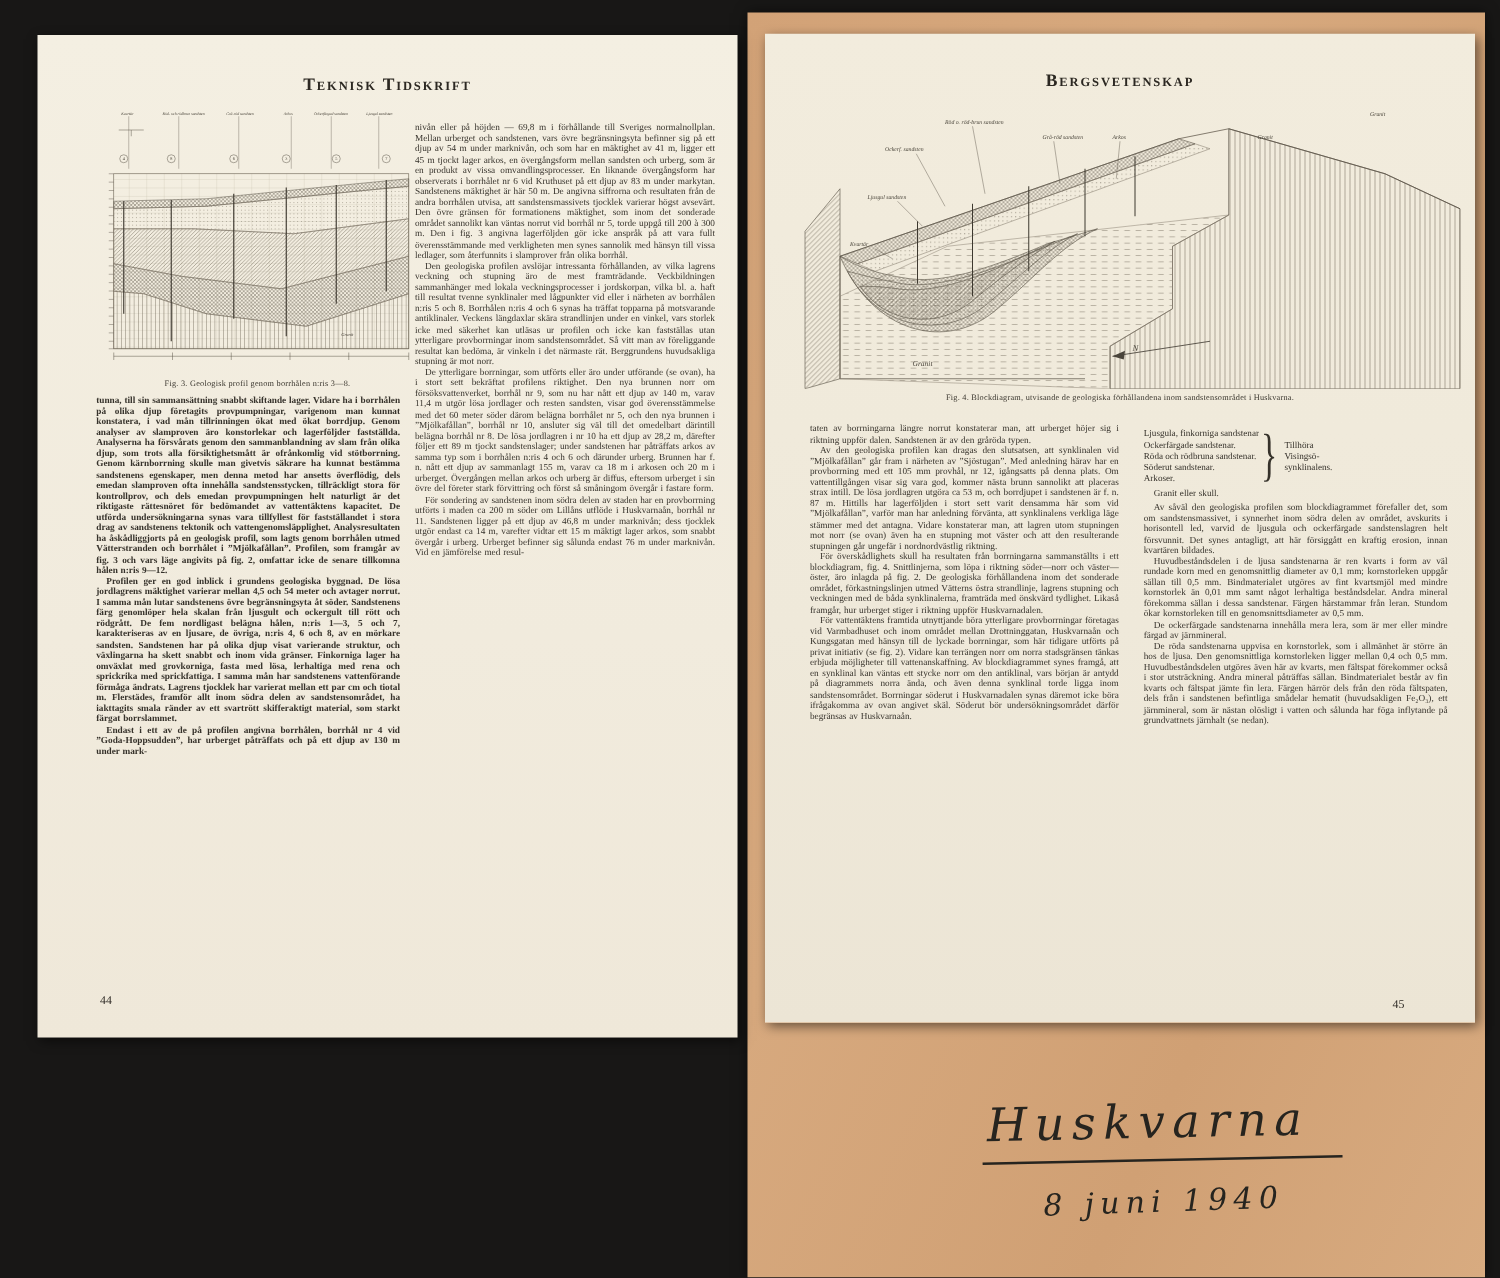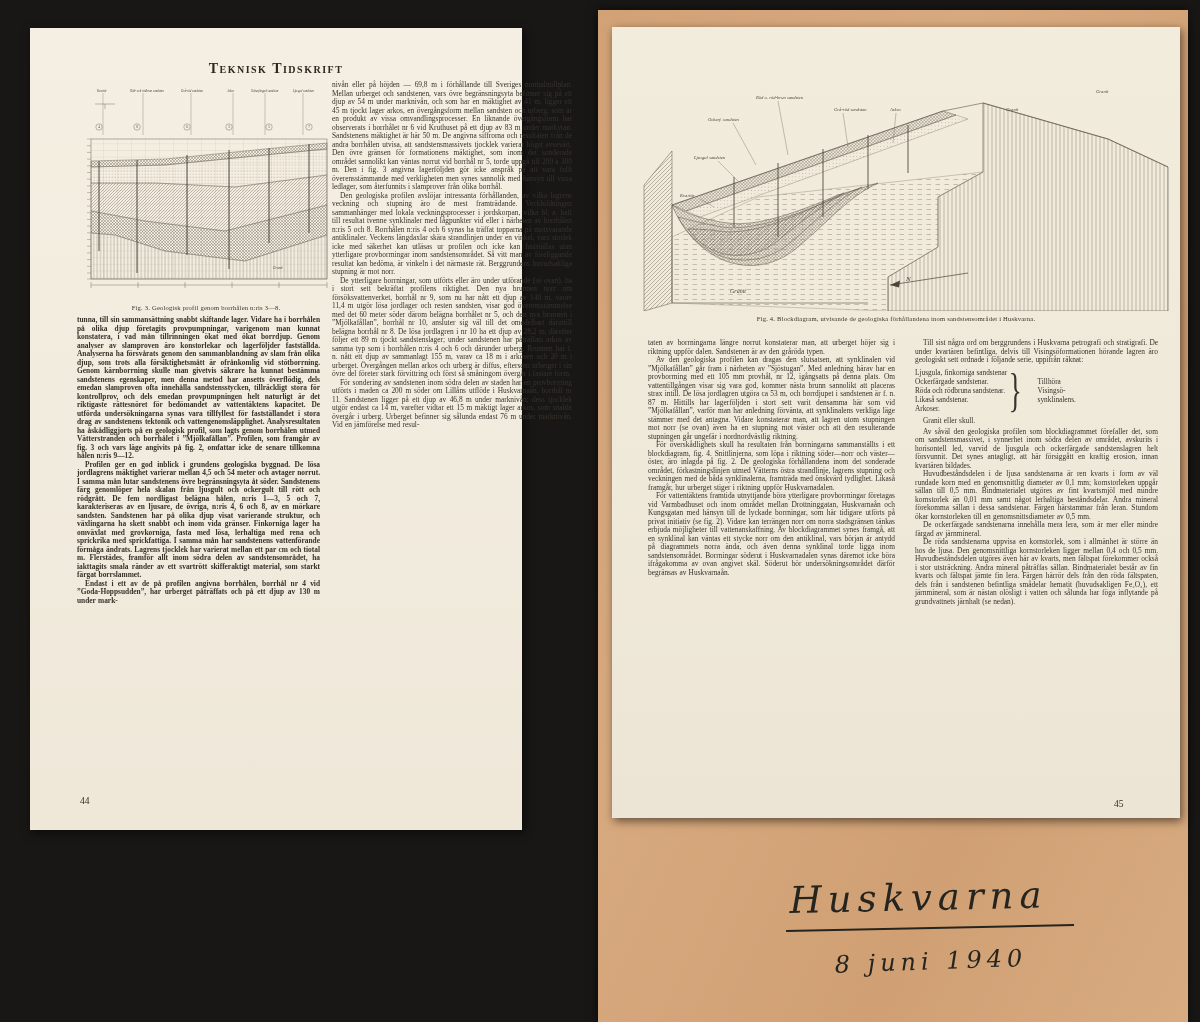--- a/index.html
+++ b/index.html
@@ -14,21 +14,21 @@
     background:linear-gradient(115deg,#d2a277 0%, #d7a97e 35%, #d0a074 70%, #d8ab80 100%);
     box-shadow:0 0 10px rgba(0,0,0,.6);
   }
   
   .page{
     position:absolute;
     box-shadow:2px 3px 9px rgba(0,0,0,.55);
     color:#33302a;
   }
   .page-left{
-    left:30px;top:28px;width:492px;height:802px;
+    left:30px;top:28px;width:560px;height:802px;
     background:linear-gradient(180deg,#f4efe2 0%, #f1ebdd 60%, #efe8d9 100%);
   }
   .page-right{
     left:612px;top:27px;width:568px;height:791px;
     background:linear-gradient(180deg,#f2ecdd 0%, #efe9da 60%, #ece5d5 100%);
   }
   .journal-header{
     position:absolute;left:0;right:0;text-align:center;
     font-variant:small-caps;font-weight:bold;font-size:14px;letter-spacing:1.5px;
     color:#2c2822;
@@ -47,21 +47,21 @@
     color:#36322b;text-indent:8px;word-spacing:.4px;
   }
   .noindent-first p:first-child{text-indent:0;}
   
   .series{display:flex;align-items:center;margin:3px 0 3px 0;}
   .series-items div{font-size:7.3px;line-height:9px;color:#36322b;}
   .series-brace{
     font-size:30px;font-weight:400;color:#36322b;
     transform:scaleY(1.55) scaleX(.9);margin:0 3px 0 1px;line-height:1;
   }
-  .series-note{margin-left:12px;}
+  .series-note{margin-left:2px;}
   .series-note div{font-size:7.3px;line-height:9px;color:#36322b;}
   .series-below{margin-top:1px !important;}
   
   .fig-wrap{position:absolute;}
   svg text{fill:#4a453b;}
   
   .hand-note{
     position:absolute;left:786px;top:876px;color:#26241f;
     font-family:"DejaVu Serif", serif;font-style:italic;
     transform:rotate(-1.2deg);
@@ -160,31 +160,32 @@
       <path d="M16,202 H252 M16,199 V205 M63,199 V205 M110,199 V205 M157,199 V205 M204,199 V205 M252,199 V205" stroke="#5d564a" stroke-width="0.4"></path>
     </svg>
   </div>
   <div class="fig-caption" style="left:40px;top:276px;width:272px;">Fig. 3.  Geologisk profil genom borrhålen n:ris 3—8.</div>
 
   <div class="col noindent-first" style="left:47px;top:288px;width:243px;font-weight:bold;">
       <p>tunna, till sin sammansättning snabbt skiftande lager. Vidare ha i borrhålen på olika djup företagits provpumpningar, varigenom man kunnat konstatera, i vad mån tillrinningen ökat med ökat borrdjup. Genom analyser av slamproven äro konstorlekar och lagerföljder fastställda. Analyserna ha försvårats genom den sammanblandning av slam från olika djup, som trots alla försiktighetsmått är ofrånkomlig vid stötborrning. Genom kärnborrning skulle man givetvis säkrare ha kunnat bestämma sandstenens egenskaper, men denna metod har ansetts överflödig, dels emedan slamproven ofta innehålla sandstensstycken, tillräckligt stora för kontrollprov, och dels emedan provpumpningen helt naturligt är det riktigaste rättesnöret för bedömandet av vattentäktens kapacitet. De utförda undersökningarna synas vara tillfyllest för fastställandet i stora drag av sandstenens tektonik och vattengenomsläpplighet. Analysresultaten ha åskådliggjorts på en geologisk profil, som lagts genom borrhålen utmed Vätterstranden och borrhålet i ”Mjölkafållan”. Profilen, som framgår av fig. 3 och vars läge angivits på fig. 2, omfattar icke de senare tillkomna hålen n:ris 9—12.</p>
       <p>Profilen ger en god inblick i grundens geologiska byggnad. De lösa jordlagrens mäktighet varierar mellan 4,5 och 54 meter och avtager norrut. I samma mån lutar sandstenens övre begränsningsyta åt söder. Sandstenens färg genomlöper hela skalan från ljusgult och ockergult till rött och rödgrått. De fem nordligast belägna hålen, n:ris 1—3, 5 och 7, karakteriseras av en ljusare, de övriga, n:ris 4, 6 och 8, av en mörkare sandsten. Sandstenen har på olika djup visat varierande struktur, och växlingarna ha skett snabbt och inom vida gränser. Finkorniga lager ha omväxlat med grovkorniga, fasta med lösa, lerhaltiga med rena och sprickrika med sprickfattiga. I samma mån har sandstenens vattenförande förmåga ändrats. Lagrens tjocklek har varierat mellan ett par cm och tiotal m. Flerstädes, framför allt inom södra delen av sandstensområdet, ha iakttagits smala ränder av ett svartrött skifferaktigt material, som starkt färgat borrslammet.</p>
       <p>Endast i ett av de på profilen angivna borrhålen, borrhål nr 4 vid ”Goda-Hoppsudden”, har urberget påträffats och på ett djup av 130 m under mark-</p>
     </div>
-  <div class="col noindent-first" style="left:302px;top:53px;width:240px;">
+  <div class="col noindent-first" style="left:302px;top:70px;width:240px;">
       <p>nivån eller på höjden — 69,8 m i förhållande till Sveriges normalnollplan. Mellan urberget och sandstenen, vars övre begränsningsyta befinner sig på ett djup av 54 m under marknivån, och som har en mäktighet av 41 m, ligger ett 45 m tjockt lager arkos, en övergångsform mellan sandsten och urberg, som är en produkt av vissa omvandlingsprocesser. En liknande övergångsform har observerats i borrhålet nr 6 vid Kruthuset på ett djup av 83 m under markytan. Sandstenens mäktighet är här 50 m. De angivna siffrorna och resultaten från de andra borrhålen utvisa, att sandstensmassivets tjocklek varierar högst avsevärt. Den övre gränsen för formationens mäktighet, som inom det sonderade området sannolikt kan väntas norrut vid borrhål nr 5, torde uppgå till 200 à 300 m. Den i fig. 3 angivna lagerföljden gör icke anspråk på att vara fullt överensstämmande med verkligheten men synes sannolik med hänsyn till vissa ledlager, som återfunnits i slamprover från olika borrhål.</p>
       <p>Den geologiska profilen avslöjar intressanta förhållanden, av vilka lagrens veckning och stupning äro de mest framträdande. Veckbildningen sammanhänger med lokala veckningsprocesser i jordskorpan, vilka bl. a. haft till resultat tvenne synklinaler med lågpunkter vid eller i närheten av borrhålen n:ris 5 och 8. Borrhålen n:ris 4 och 6 synas ha träffat topparna på motsvarande antiklinaler. Veckens längdaxlar skära strandlinjen under en vinkel, vars storlek icke med säkerhet kan utläsas ur profilen och icke kan fastställas utan ytterligare provborrningar inom sandstensområdet. Så vitt man av föreliggande resultat kan bedöma, är vinkeln i det närmaste rät. Berggrundens huvudsakliga stupning är mot norr.</p>
       <p>De ytterligare borrningar, som utförts eller äro under utförande (se ovan), ha i stort sett bekräftat profilens riktighet. Den nya brunnen norr om försöksvattenverket, borrhål nr 9, som nu har nått ett djup av 140 m, varav 11,4 m utgör lösa jordlager och resten sandsten, visar god överensstämmelse med det 60 meter söder därom belägna borrhålet nr 5, och den nya brunnen i ”Mjölkafållan”, borrhål nr 10, ansluter sig väl till det omedelbart därintill belägna borrhål nr 8. De lösa jordlagren i nr 10 ha ett djup av 28,2 m, därefter följer ett 89 m tjockt sandstenslager; under sandstenen har påträffats arkos av samma typ som i borrhålen n:ris 4 och 6 och därunder urberg. Brunnen har f. n. nått ett djup av sammanlagt 155 m, varav ca 18 m i arkosen och 20 m i urberget. Övergången mellan arkos och urberg är diffus, eftersom urberget i sin övre del företer stark förvittring och först så småningom övergår i fastare form.</p>
       <p>För sondering av sandstenen inom södra delen av staden har en provborrning utförts i maden ca 200 m söder om Lillåns utflöde i Huskvarnaån, borrhål nr 11. Sandstenen ligger på ett djup av 46,8 m under marknivån; dess tjocklek utgör endast ca 14 m, varefter vidtar ett 15 m mäktigt lager arkos, som snabbt övergår i urberg. Urberget befinner sig sålunda endast 76 m under marknivån. Vid en jämförelse med resul-</p>
     </div>
 
   <div class="pagenum" style="left:50px;top:768px;">44</div>
 </div>
 
 <div class="page page-right">
+  <div class="journal-header">Bergsvetenskap</div>
 
   <div class="fig-wrap" style="left:26px;top:50px;width:538px;height:234px;">
     <svg viewBox="0 0 538 234" width="538" height="234">
       <defs>
         <pattern id="f4diag" width="4" height="4" patternUnits="userSpaceOnUse">
           <path d="M0,4 L4,0" stroke="#6e6657" stroke-width="0.45"></path>
         </pattern>
         <pattern id="f4vert" width="4" height="6" patternUnits="userSpaceOnUse">
           <path d="M2,0 V6" stroke="#6e6657" stroke-width="0.4"></path>
         </pattern>
@@ -252,29 +253,26 @@
   <div class="fig-caption" style="left:20px;top:288px;width:528px;">Fig. 4.  Blockdiagram, utvisande de geologiska förhållandena inom sandstensområdet i Huskvarna.</div>
 
   <div class="col noindent-first" style="left:36px;top:312px;width:247px;">
       <p>taten av borrningarna längre norrut konstaterar man, att urberget höjer sig i riktning uppför dalen. Sandstenen är av den gråröda typen.</p>
       <p>Av den geologiska profilen kan dragas den slutsatsen, att synklinalen vid ”Mjölkafållan” går fram i närheten av ”Sjöstugan”. Med anledning härav har en provborrning med ett 105 mm provhål, nr 12, igångsatts på denna plats. Om vattentillgången visar sig vara god, kommer nästa brunn sannolikt att placeras strax intill. De lösa jordlagren utgöra ca 53 m, och borrdjupet i sandstenen är f. n. 87 m. Hittills har lagerföljden i stort sett varit densamma här som vid ”Mjölkafållan”, varför man har anledning förvänta, att synklinalens verkliga läge stämmer med det antagna. Vidare konstaterar man, att lagren utom stupningen mot norr (se ovan) även ha en stupning mot väster och att den resulterande stupningen går ungefär i nordnordvästlig riktning.</p>
       <p>För överskådlighets skull ha resultaten från borrningarna sammanställts i ett blockdiagram, fig. 4. Snittlinjerna, som löpa i riktning söder—norr och väster—öster, äro inlagda på fig. 2. De geologiska förhållandena inom det sonderade området, förkastningslinjen utmed Vätterns östra strandlinje, lagrens stupning och veckningen med de båda synklinalerna, framträda med önskvärd tydlighet. Likaså framgår, hur urberget stiger i riktning uppför Huskvarnadalen.</p>
       <p>För vattentäktens framtida utnyttjande böra ytterligare provborrningar företagas vid Varmbadhuset och inom området mellan Drottninggatan, Huskvarnaån och Kungsgatan med hänsyn till de lyckade borrningar, som här tidigare utförts på privat initiativ (se fig. 2). Vidare kan terrängen norr om norra stadsgränsen tänkas erbjuda möjligheter till vattenanskaffning. Av blockdiagrammet synes framgå, att en synklinal kan väntas ett stycke norr om den antiklinal, vars början är antydd på diagrammets norra ända, och även denna synklinal torde ligga inom sandstensområdet. Borrningar söderut i Huskvarnadalen synas däremot icke böra ifrågakomma av ovan angivet skäl. Söderut bör undersökningsområdet därför begränsas av Huskvarnaån.</p>
     </div>
 
   <div class="col" style="left:303px;top:312px;width:243px;">
-    <div>
-        <p>Till sist några ord om berggrundens i Huskvarna petrografi och stratigrafi. De under kvartären befintliga, delvis till Visingsöformationen hörande lagren äro geologiskt sett ordnade i följande serie, uppifrån räknat:</p>
-      </div>
     <div class="series">
       <div class="series-items">
           <div>Ljusgula, finkorniga sandstenar</div>
           <div>Ockerfärgade sandstenar.</div>
           <div>Röda och rödbruna sandstenar.</div>
-          <div>Likaså sandstenar.</div>
+          <div>Söderut sandstenar.</div>
           <div>Arkoser.</div>
         </div>
       <div class="series-brace">}</div>
       <div class="series-note">
           <div>Tillhöra</div>
           <div>Visingsö-</div>
           <div>synklinalens.</div>
         </div>
     </div>
     <p class="series-below" style="font-size:7.3px;line-height:9px;margin:0;color:#36322b;">Granit eller skull.</p>

